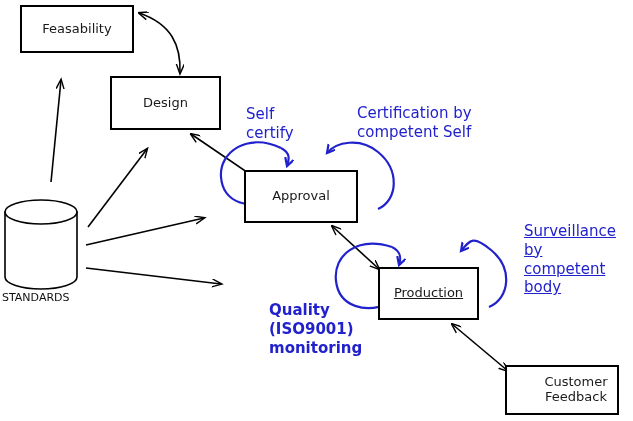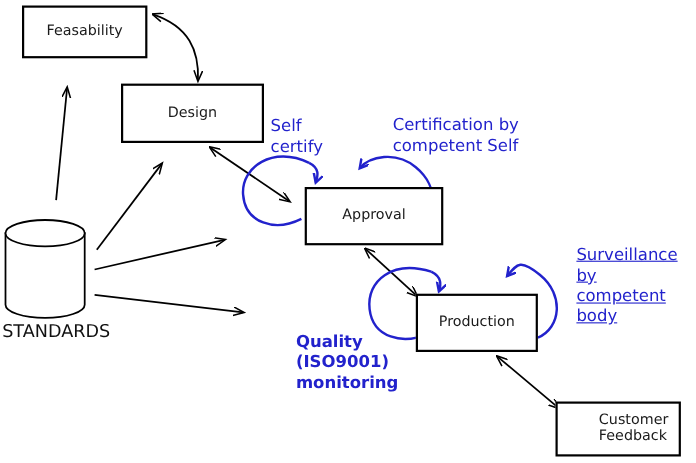--- a/index.html
+++ b/index.html
@@ -6,29 +6,29 @@
   body{
     width:633px;height:421px;background:#ffffff;
     font-family:"DejaVu Sans", sans-serif;
     overflow:hidden;position:relative;
   }
   #canvas{position:absolute;left:0;top:0;width:633px;height:421px;}
   .node{
     position:absolute;box-sizing:border-box;
     border:2px solid #000000;background:#ffffff;
     display:flex;align-items:center;justify-content:center;
-    line-height:1.15;
+    text-align:center;line-height:1.15;
     font-size:13px;color:#1a1a1a;
   }
   .node span{display:block;white-space:pre-line;}
   .looplabel{
     position:absolute;color:#2222cc;font-size:15px;
     line-height:1.25;white-space:pre-line;
   }
-  .store-label{position:absolute;font-size:16px;color:#111;}
+  .store-label{position:absolute;font-size:11px;color:#111;}
 </style>
 </head>
 <body>
 
 <svg id="canvas" viewBox="0 0 633 421" xmlns="http://www.w3.org/2000/svg">
   <defs>
     <marker id="ahBlack" markerWidth="12" markerHeight="12" refX="9" refY="4" orient="auto" markerUnits="userSpaceOnUse">
       <path d="M0,0 L10,4 L0,8" fill="none" stroke="#000" stroke-width="1.4"></path>
     </marker>
     <marker id="ahBlackStart" markerWidth="12" markerHeight="12" refX="1" refY="4" orient="auto" markerUnits="userSpaceOnUse">
@@ -89,29 +89,29 @@
 
   <g>
     <path d="M489,307 C510,298 513,268 491,250 C473,235 470,240 461,251" fill="none" stroke="#2222cc" stroke-width="2.2" marker-end="url(#ahBlue)"></path>
   </g>
 </svg>
 
 <div class="node" style="left:20px;top:5px;width:114px;height:48px;">
   <span>Feasability</span>
 </div>
 
-<div class="node" style="left:110px;top:76px;width:130px;height:54px;">
+<div class="node" style="left:110px;top:76px;width:111px;height:54px;">
   <span>Design</span>
 </div>
 
-<div class="node" style="left:277px;top:170px;width:126px;height:53px;">
+<div class="node" style="left:244px;top:170px;width:114px;height:53px;">
   <span>Approval</span>
 </div>
 
-<div class="node" style="left:378px;top:267px;width:111px;height:53px;">
+<div class="node" style="left:378px;top:267px;width:101px;height:53px;text-decoration:underline;">
   <span>Production</span>
 </div>
 
 <div class="node" style="left:505px;top:365px;width:114px;height:50px;padding-left:28px;">
   <span>Customer
 Feedback</span>
 </div>
 
 <div class="store-label" style="left:2px;top:291px;">STANDARDS</div>
 

